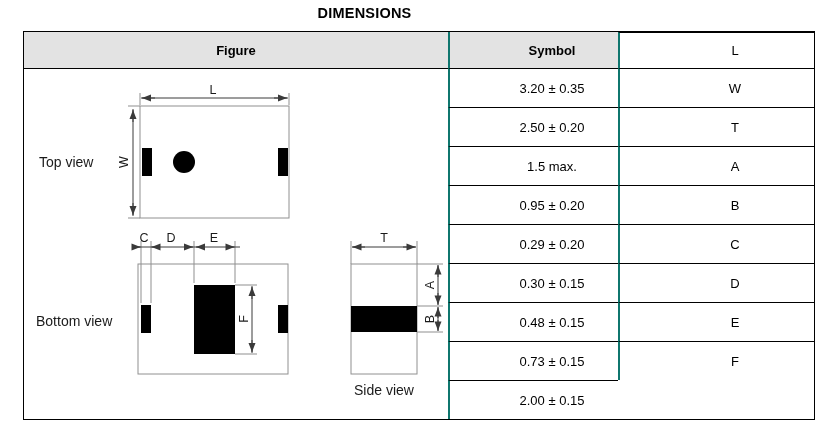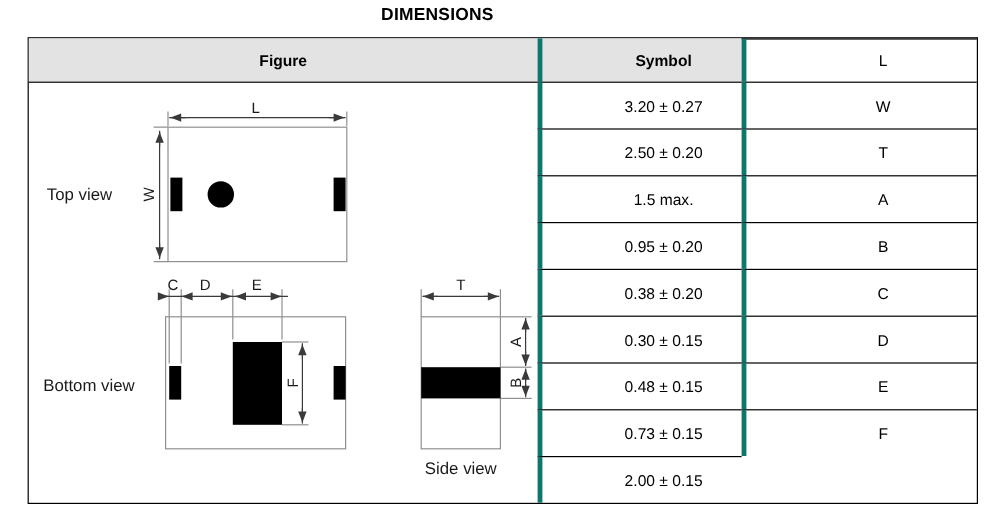--- a/index.html
+++ b/index.html
@@ -10,21 +10,21 @@
               font-size:14.5px;font-weight:bold;letter-spacing:.2px;}
 
   .dim-table{position:absolute;left:23px;top:31px;width:792px;height:389px;
              box-sizing:border-box;border:1.5px solid #000;display:grid;
              grid-template-columns:424px 170px 1fr;
              grid-template-rows:36px repeat(9,1fr);}
 
   .cell{box-sizing:border-box;display:flex;align-items:center;justify-content:center;
         font-size:13px;text-align:center;}
   .hdr{background:#e3e3e3;font-weight:bold;}
-  .col2,.col3{border-left:4px solid #0f766e;padding-left:36px;}
+  .col2,.col3{border-left:2px solid #0f766e;padding-left:36px;}
   .rline{border-top:1px solid #000;}
 
   .figure-cell{grid-column:1;grid-row:2 / 11;border-top:1px solid #000;
                position:relative;box-sizing:border-box;}
   .figure-cell svg{position:absolute;left:0;top:0;}
 
   svg text{font-family:"Liberation Sans", sans-serif;fill:#1a1a1a;}
   .dimletter{font-size:12.5px;}
   .viewlabel{font-size:14px;}
 </style>
@@ -148,33 +148,33 @@
           <line x1="414" y1="249" x2="414" y2="238.5" marker-end="url(#arr)"></line>
           <line x1="414" y1="251" x2="414" y2="261.5" marker-end="url(#arr)"></line>
         </g>
         <text class="dimletter" x="406" y="250" text-anchor="middle" transform="rotate(-90 406 250)" dy="4">B</text>
         <text class="viewlabel" x="360" y="326" text-anchor="middle">Side view</text>
       </g>
     </svg>
   </div>
 
   <div class="cell col2 rline">L</div>
-  <div class="cell col3 rline">3.20 ± 0.27</div>
+  <div class="cell col3 rline">3.20 ± 0.35</div>
 
   <div class="cell col2 rline">W</div>
   <div class="cell col3 rline">2.50 ± 0.20</div>
 
   <div class="cell col2 rline">T</div>
   <div class="cell col3 rline">1.5 max.</div>
 
   <div class="cell col2 rline">A</div>
   <div class="cell col3 rline">0.95 ± 0.20</div>
 
   <div class="cell col2 rline">B</div>
-  <div class="cell col3 rline">0.38 ± 0.20</div>
+  <div class="cell col3 rline">0.29 ± 0.20</div>
 
   <div class="cell col2 rline">C</div>
   <div class="cell col3 rline">0.30 ± 0.15</div>
 
   <div class="cell col2 rline">D</div>
   <div class="cell col3 rline">0.48 ± 0.15</div>
 
   <div class="cell col2 rline">E</div>
   <div class="cell col3 rline">0.73 ± 0.15</div>
 

